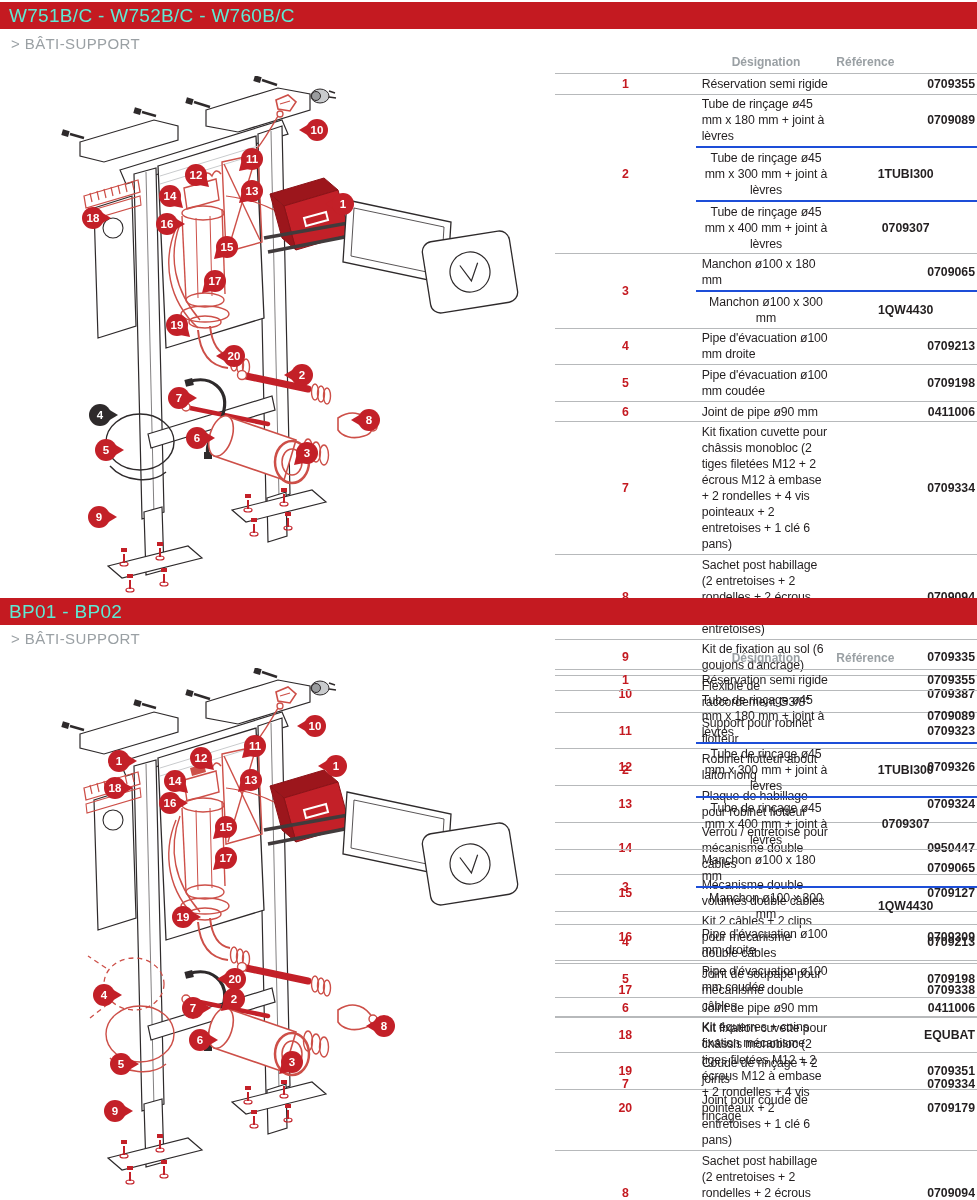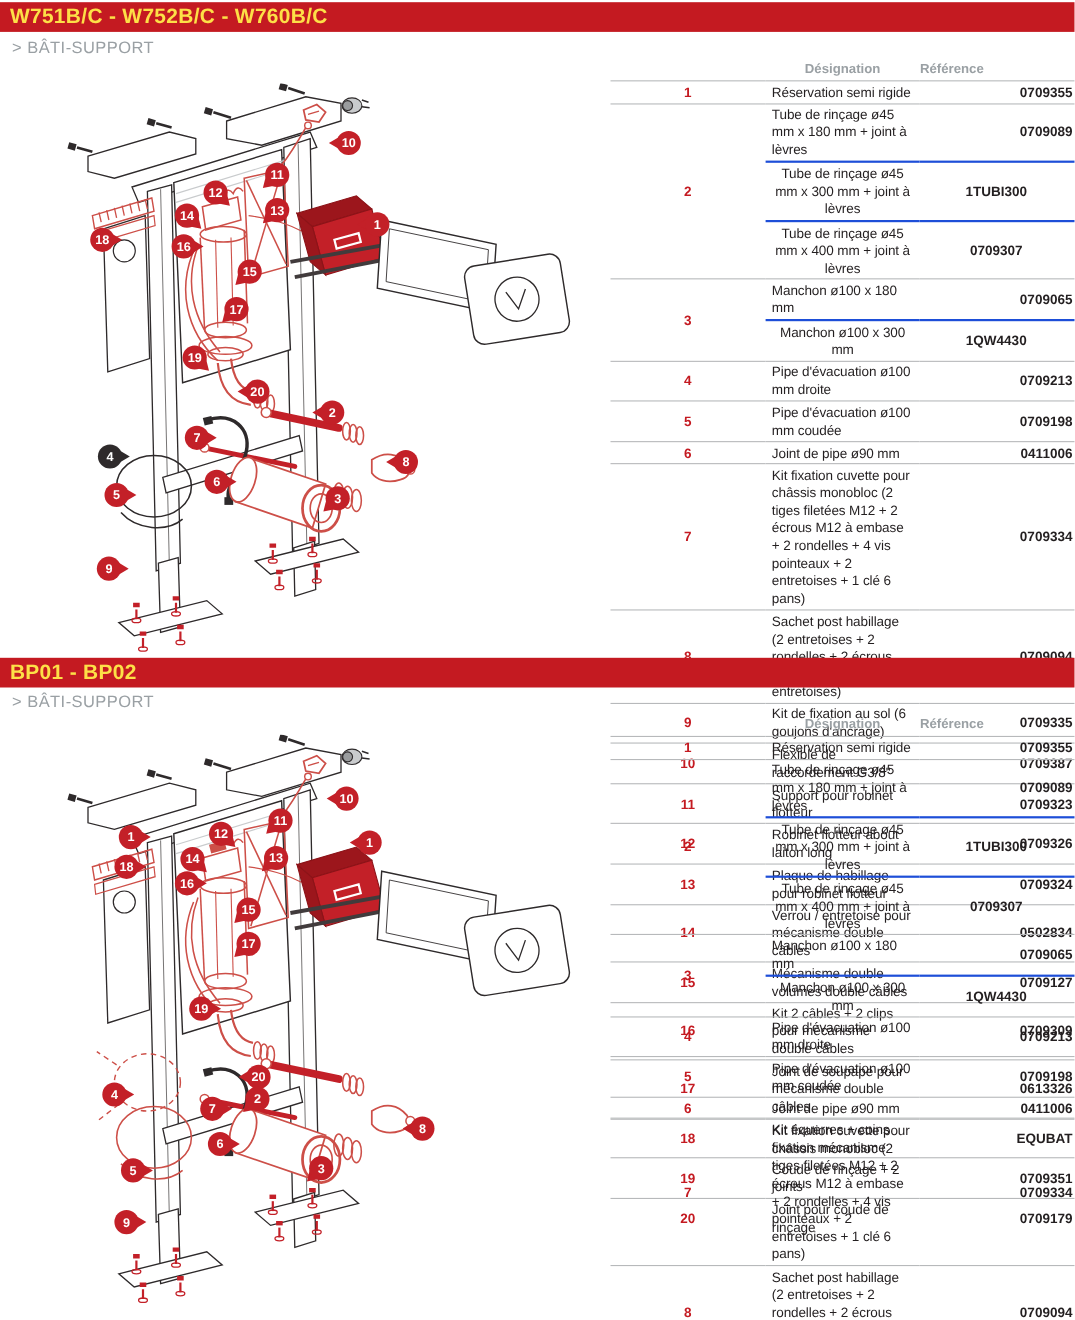--- a/index.html
+++ b/index.html
@@ -1,19 +1,19 @@
 <!DOCTYPE html>
 <html><head>
 <meta charset="utf-8">
 <style>
   html,body{margin:0;padding:0;background:#fff;}
   body{width:977px;height:1200px;position:relative;overflow:hidden;
        font-family:"Liberation Sans",sans-serif;color:#231f20;}
   .banner{position:absolute;left:0;width:977px;height:27px;box-sizing:border-box;
-          color:#fde047;font-weight:bold;font-size:19px;line-height:27px;
+          color:#5eead4;font-weight:normal;font-size:19px;line-height:27px;
           padding-left:9px;letter-spacing:.3px;}
   .subtitle{position:absolute;left:11px;font-size:15px;letter-spacing:.4px;}
   .diagram{position:absolute;left:58px;width:470px;height:520px;}
   table.parts{position:absolute;left:555px;width:422px;border-collapse:collapse;
               table-layout:fixed;}
   table.parts th{font-size:12px;font-weight:bold;padding:3px 0 4px 0;}
   table.parts th.h-des{text-align:center;margin-top:47px;}
   table.parts th.h-ref{text-align:left;padding-right:4px;}
   table.parts td{font-size:12.3px;line-height:16px;padding:1.8px 0;vertical-align:middle;}
   td.num{width:26px;text-align:center;font-weight:bold;font-size:12px;}
@@ -338,36 +338,36 @@
         <td class="ref">0709326</td>
       </tr>
       <tr class="group-start">
         <td class="num" rowspan="1" style="color: rgb(196, 26, 33);">13</td>
         <td class="des">Plaque de habillage pour robinet flotteur</td>
         <td class="ref">0709324</td>
       </tr>
       <tr class="group-start">
         <td class="num" rowspan="1" style="color: rgb(196, 26, 33);">14</td>
         <td class="des">Verrou / entretoise pour mécanisme double câbles</td>
-        <td class="ref">0502834</td>
+        <td class="ref">0950447</td>
       </tr>
       <tr class="group-start">
         <td class="num" rowspan="1" style="color: rgb(196, 26, 33);">15</td>
         <td class="des">Mécanisme double volumes double câbles</td>
         <td class="ref">0709127</td>
       </tr>
       <tr class="group-start">
         <td class="num" rowspan="1" style="color: rgb(196, 26, 33);">16</td>
         <td class="des">Kit 2 câbles + 2 clips pour mécanisme double câbles</td>
         <td class="ref">0709309</td>
       </tr>
       <tr class="group-start">
         <td class="num" rowspan="1" style="color: rgb(196, 26, 33);">17</td>
         <td class="des">Joint de soupape pour mécanisme double câbles</td>
-        <td class="ref">0613326</td>
+        <td class="ref">0709338</td>
       </tr>
       <tr class="group-start">
         <td class="num" rowspan="1" style="color: rgb(196, 26, 33);">18</td>
         <td class="des">Kit équerres + coins fixation mécanisme</td>
         <td class="ref">EQUBAT</td>
       </tr>
       <tr class="group-start">
         <td class="num" rowspan="1" style="color: rgb(196, 26, 33);">19</td>
         <td class="des">Coude de rinçage + 2 joints</td>
         <td class="ref">0709351</td>

